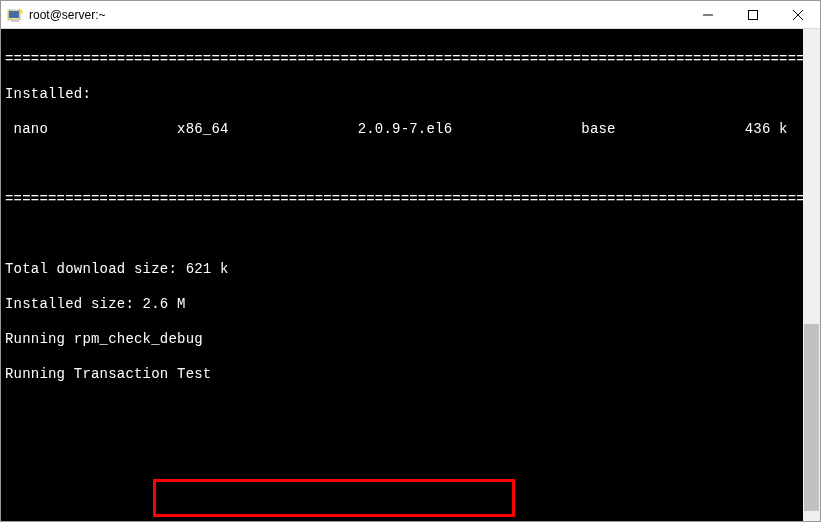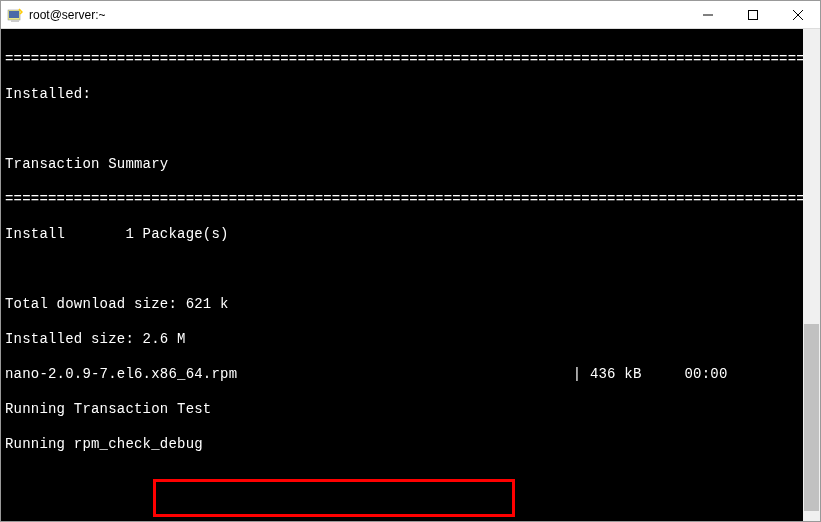--- a/index.html
+++ b/index.html
@@ -117,30 +117,28 @@
         <svg width="10" height="10">
             <line x1="0" y1="0" x2="10" y2="10" stroke="#000" stroke-width="1"></line>
             <line x1="10" y1="0" x2="0" y2="10" stroke="#000" stroke-width="1"></line>
           </svg>
       </div>
     </div>
   </div>
   <div class="terminal">
 <span class="line">================================================================================================</span>
 <span class="line">Installed:</span>
+<span class="line"> nano               x86_64               2.0.9-7.el6               base               436 k</span>
 <span class="line"> </span>
-<span class="line">Transaction Summary</span>
 <span class="line">================================================================================================</span>
-<span class="line">Install       1 Package(s)</span>
 <span class="line"> </span>
 <span class="line">Total download size: 621 k</span>
 <span class="line">Installed size: 2.6 M</span>
-<span class="line">nano-2.0.9-7.el6.x86_64.rpm                                       | 436 kB     00:00</span>
+<span class="line">Running rpm_check_debug</span>
 <span class="line">Running Transaction Test</span>
-<span class="line">Running rpm_check_debug</span>
 
 
 
 
 
 
 
 
 
 

